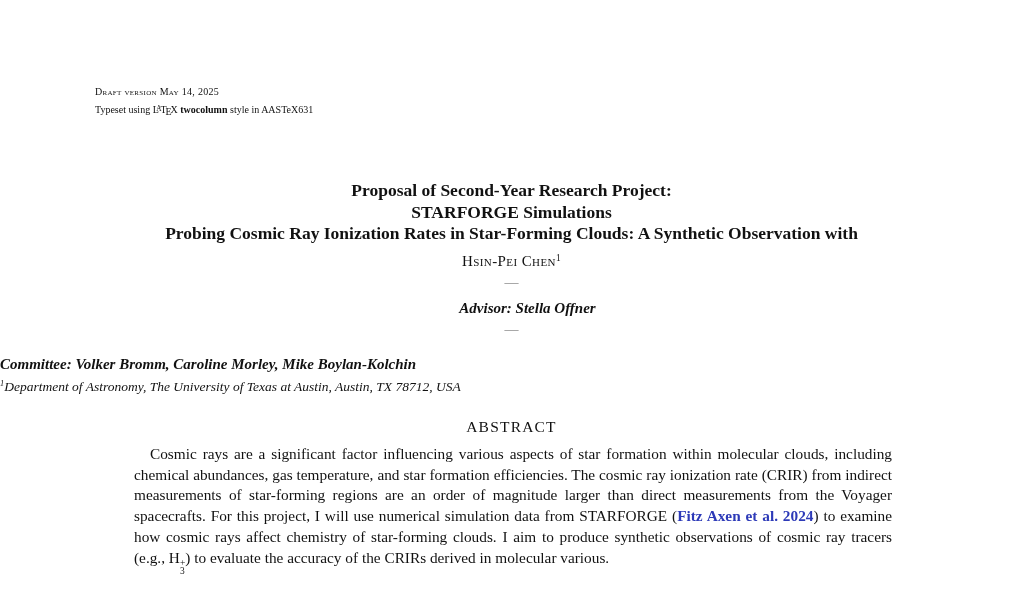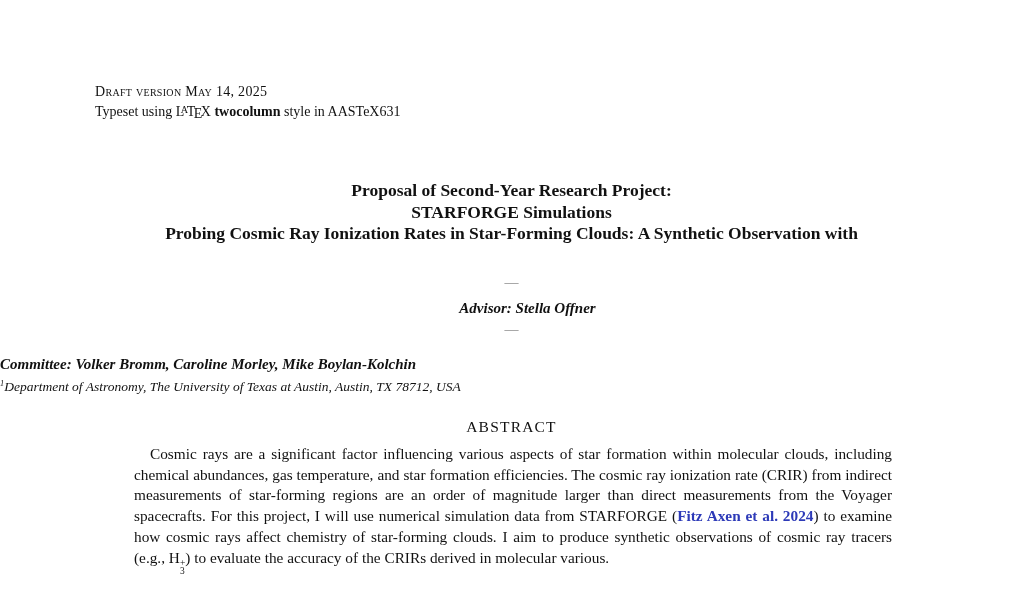--- a/index.html
+++ b/index.html
@@ -10,21 +10,21 @@
     height: 610px;
     background: #ffffff;
     overflow: hidden;
     font-family: "Liberation Serif", "DejaVu Serif", serif;
     color: #111111;
   }
   .doc-header {
     position: absolute;
     left: 95px;
     top: 83px;
-    font-size: 14px;
+    font-size: 10px;
     line-height: 17px;
   }
   .draft-line { font-variant: small-caps; letter-spacing: 0.3px; }
   .typeset-line { margin-top: 1px; }
   .latex-logo { white-space: nowrap; }
   .latex-a {
     display: inline-block;
     font-size: 0.72em;
     vertical-align: 0.25em;
     margin-left: -0.34em;
@@ -140,20 +140,21 @@
       <span class="bold">twocolumn</span><span> style in AASTeX631</span>
     </div>
   </div>
 
   <div class="title-block">
     <div>Proposal of Second-Year Research Project:</div>
     <div>STARFORGE Simulations</div>
     <div>Probing Cosmic Ray Ionization Rates in Star-Forming Clouds: A Synthetic Observation with</div>
   </div>
 
+  <div class="author-line"><span>Hsin-Pei Chen</span><sup>1</sup></div>
 
   <div class="sep-dash sep-1" style="color: rgb(140, 140, 140);">—</div>
 
   <div class="advisor-line">Advisor: Stella Offner</div>
 
   <div class="sep-dash sep-2" style="color: rgb(140, 140, 140);">—</div>
 
   <div class="committee-line">Committee: Volker Bromm, Caroline Morley, Mike Boylan-Kolchin</div>
 
   <div class="affil-line"><sup>1</sup><span>Department of Astronomy, The University of Texas at Austin, Austin, TX 78712, USA</span></div>

